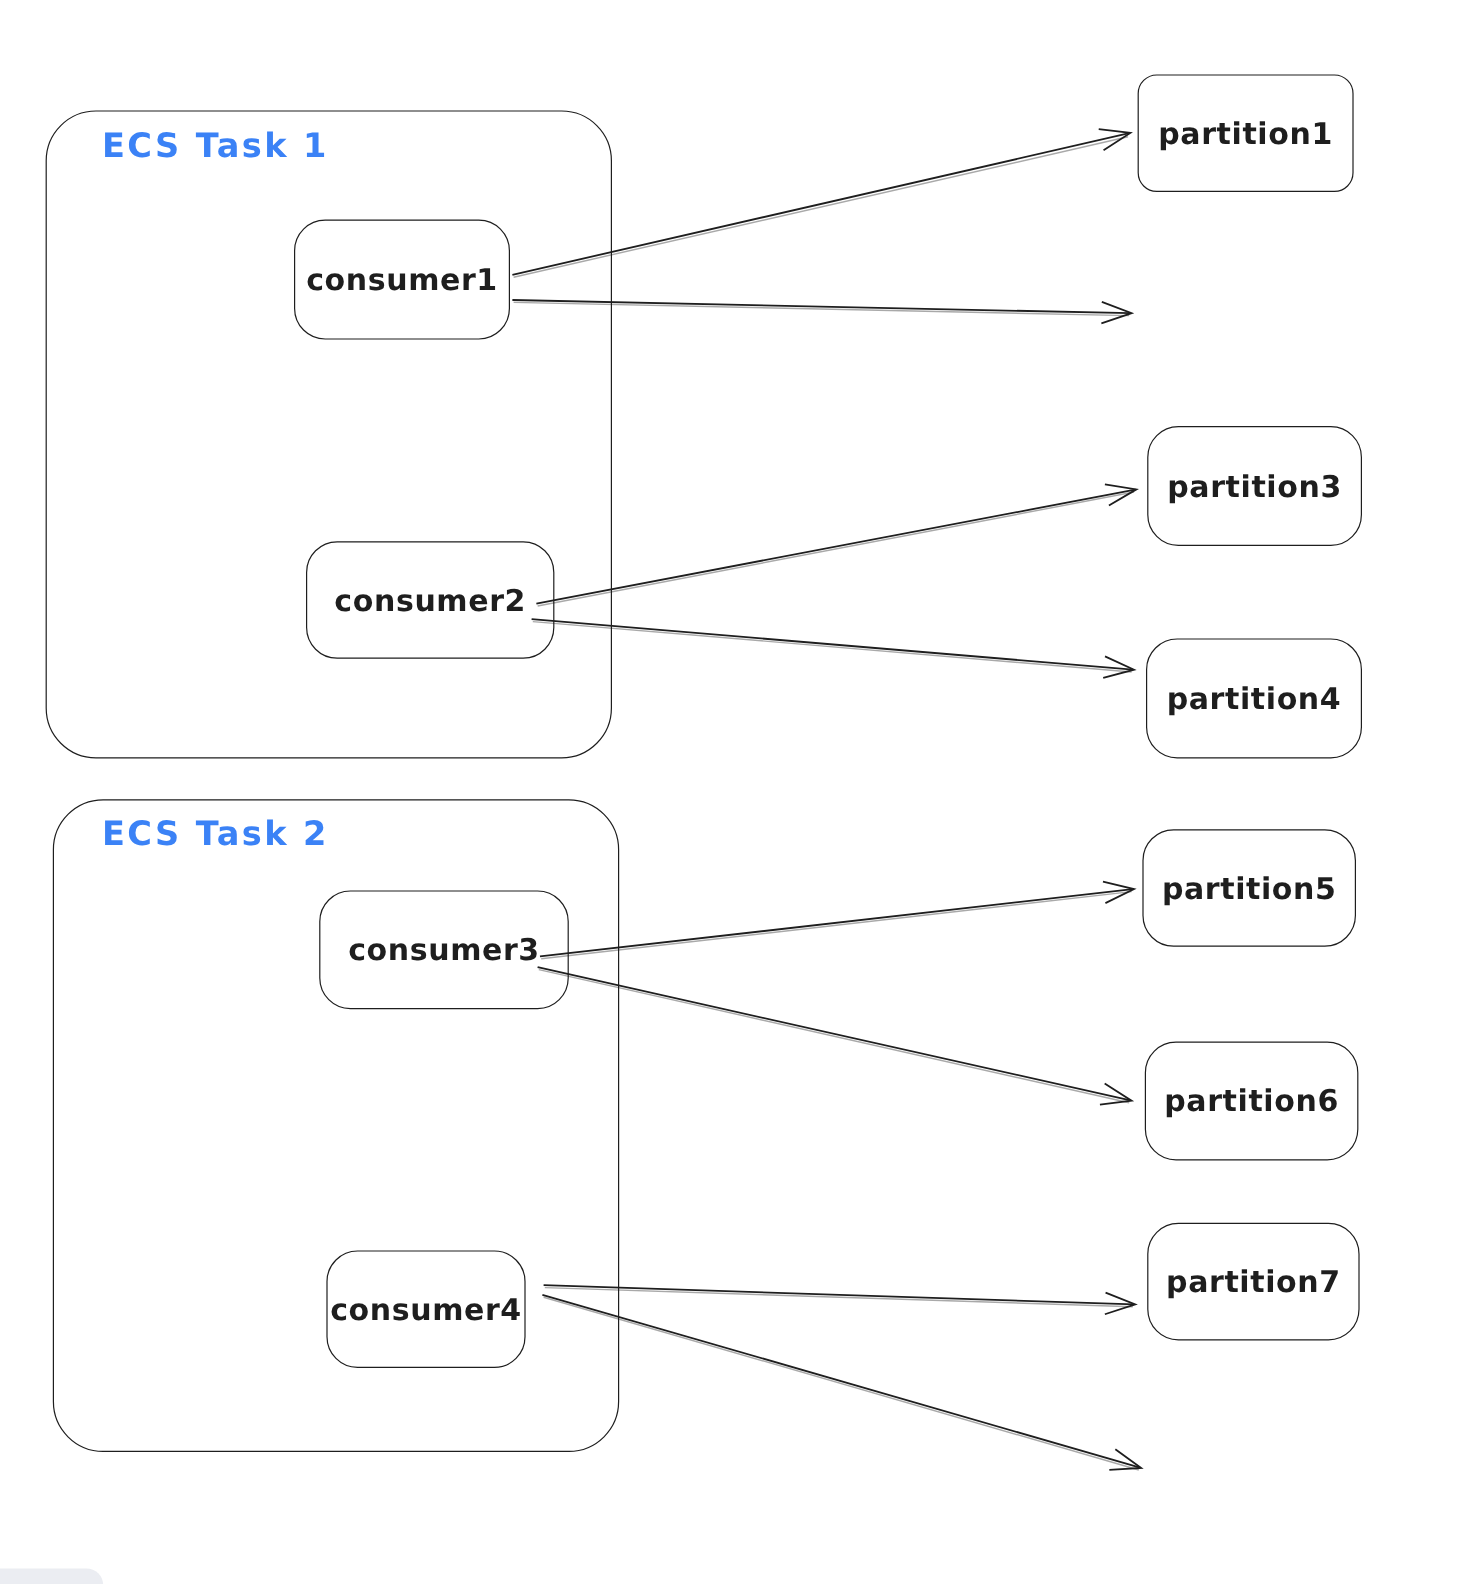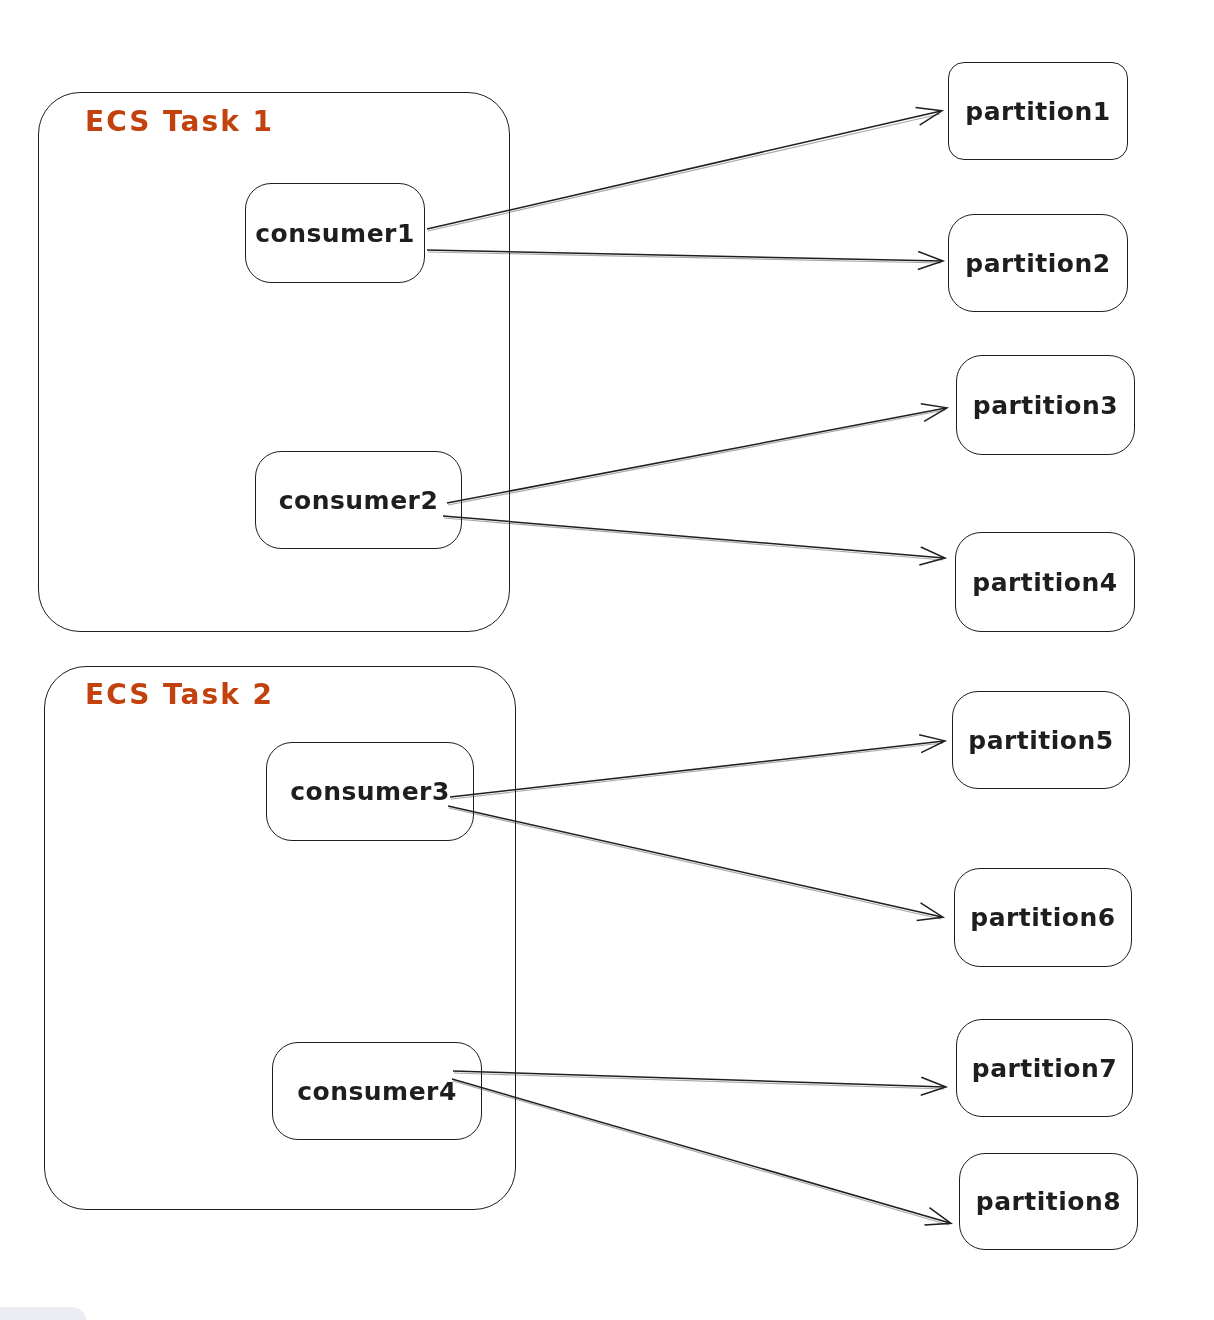--- a/index.html
+++ b/index.html
@@ -21,21 +21,21 @@
     border-radius: 42px;
     background: transparent;
     box-sizing: border-box;
   }
   .task-label {
     position: absolute;
     font-family: "DejaVu Sans", sans-serif;
     font-size: 28px;
     font-weight: 700;
     letter-spacing: 2px;
-    color: #c2410c;
+    color: #3b82f6;
     white-space: nowrap;
   }
   .node {
     position: absolute;
     border: 1.8px solid #1e1e1e;
     border-radius: 26px;
     background: #ffffff;
     box-sizing: border-box;
     display: flex;
     align-items: center;
@@ -92,31 +92,28 @@
   </div>
 
   <div class="node" style="left:255px; top:451px; width:207px; height:98px;">
     <span class="node-label">consumer2</span>
   </div>
 
   <div class="node" style="left:266px; top:742px; width:208px; height:99px;">
     <span class="node-label">consumer3</span>
   </div>
 
-  <div class="node" style="left:272px; top:1042px; width:210px; height:98px;">
+  <div class="node" style="left:272px; top:1042px; width:166px; height:98px;">
     <span class="node-label">consumer4</span>
   </div>
 
   <div class="node" style="left:948px; top:62px; width:180px; height:98px;border-radius:16px;">
     <span class="node-label">partition1</span>
   </div>
 
-  <div class="node" style="left:948px; top:214px; width:180px; height:98px;">
-    <span class="node-label">partition2</span>
-  </div>
 
   <div class="node" style="left:956px; top:355px; width:179px; height:100px;text-align:right;">
     <span class="node-label">partition3</span>
   </div>
 
   <div class="node" style="left:955px; top:507px; width:180px; height:100px;margin-top:25px;">
     <span class="node-label">partition4</span>
   </div>
 
   <div class="node" style="left:952px; top:691px; width:178px; height:98px;">
@@ -124,23 +121,20 @@
   </div>
 
   <div class="node" style="left:954px; top:868px; width:178px; height:99px;">
     <span class="node-label">partition6</span>
   </div>
 
   <div class="node" style="left:956px; top:1019px; width:177px; height:98px;">
     <span class="node-label">partition7</span>
   </div>
 
-  <div class="node" style="left:959px; top:1153px; width:179px; height:97px;">
-    <span class="node-label">partition8</span>
-  </div>
 
   <svg class="edges" width="1214" height="1320" viewBox="0 0 1214 1320">
     <defs>
       <marker id="ah" markerUnits="userSpaceOnUse" markerWidth="36" markerHeight="26" viewBox="-30 -13 34 26" refX="-1" refY="0" orient="auto">
         <path d="M -25 -9 L 0 0 L -25 9" fill="none" stroke="#1e1e1e" stroke-width="1.5"></path>
       </marker>
     </defs>
 
     <g>
       <line class="edge-ghost" x1="428" y1="231" x2="940" y2="114"></line>

